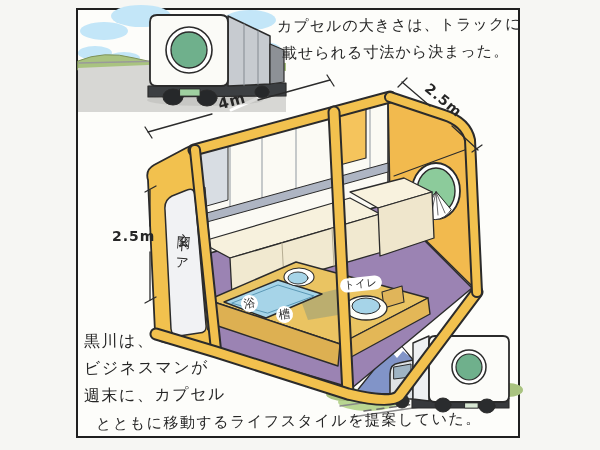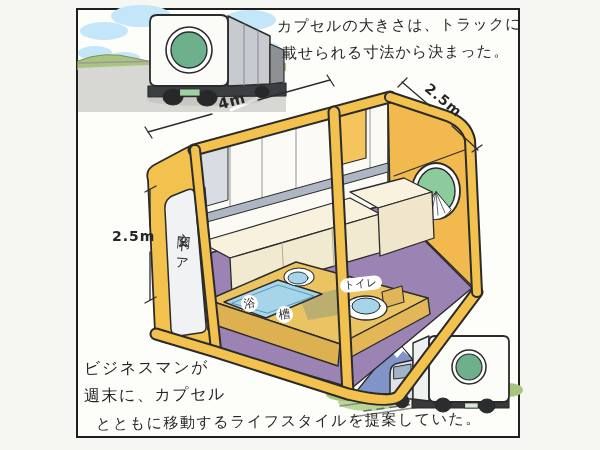--- a/index.html
+++ b/index.html
@@ -192,20 +192,21 @@
       <line x1="150" y1="190" x2="150" y2="226"></line>
       <line x1="150" y1="252" x2="150" y2="300"></line>
       <line x1="145" y1="192" x2="156" y2="186"></line>
       <line x1="145" y1="303" x2="156" y2="297"></line>
     </g>
   </svg>
 
   <div class="txt cap" style="left:277px;top:16px;">カプセルの大きさは、トラックに</div>
   <div class="txt cap" style="left:282px;top:43px;">載せられる寸法から決まった。</div>
 
+  <div class="txt cap-bl" style="left:84px;top:331px;">黒川は、</div>
   <div class="txt cap-bl" style="left:84px;top:358px;">ビジネスマンが</div>
   <div class="txt cap-bl" style="left:84px;top:385px;">週末に、カプセル</div>
   <div class="txt cap-bl" style="left:96px;top:412px;font-size:15px;">とともに移動するライフスタイルを提案していた。</div>
 
   <div class="txt dim" style="left:218px;top:92px;transform:rotate(-15deg);font-size:15px;">4m</div>
   <div class="txt dim" style="left:422px;top:92px;transform:rotate(40deg);">2.5m</div>
   <div class="txt dim" style="left:112px;top:228px;">2.5m</div>
 
   <div class="txt door-label" style="left:174px;top:222px;">玄関ドア</div>
 

